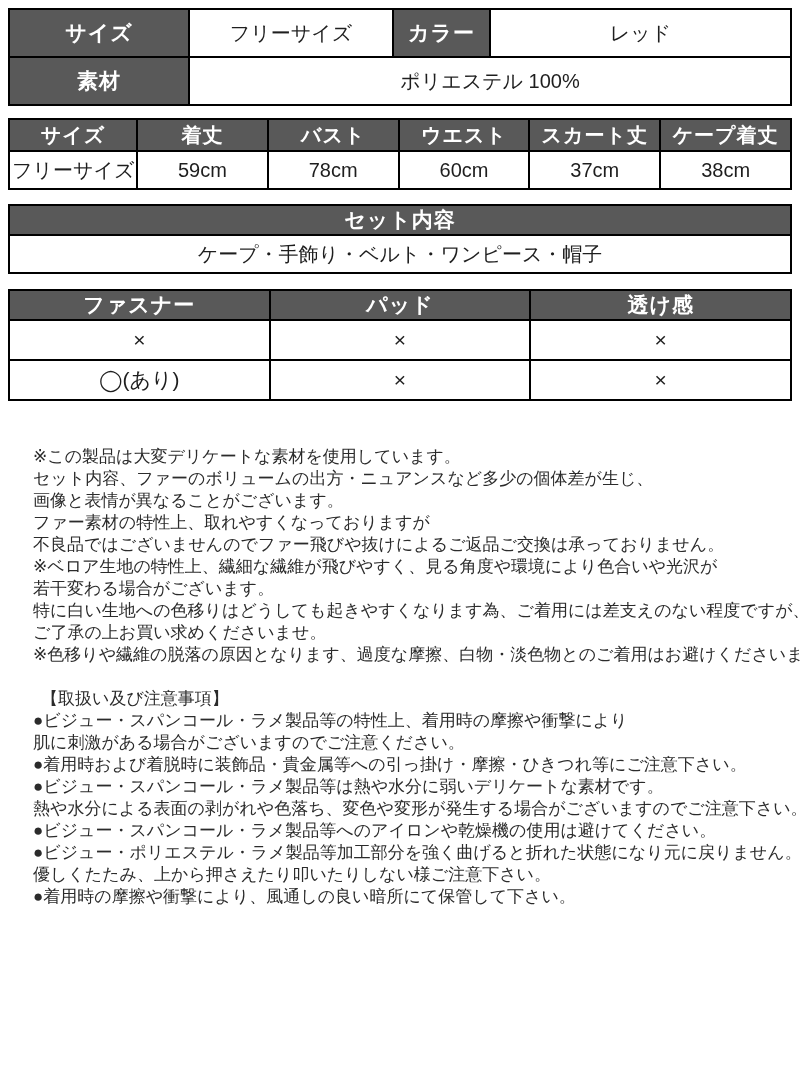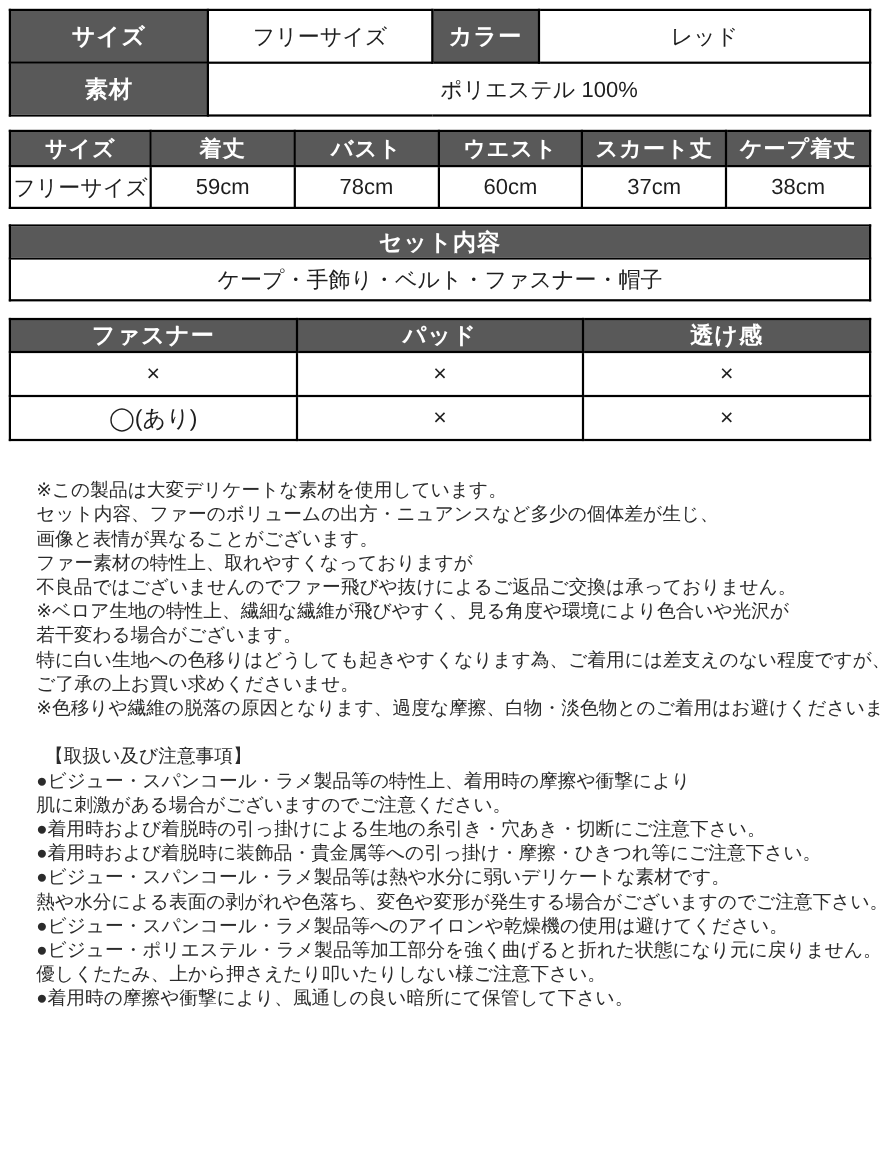--- a/index.html
+++ b/index.html
@@ -62,21 +62,21 @@
   .t3 tr.hrow td { height: 16px; }
   .t3 tr.vrow td { height: 38px; }
 
   
   .t4 { margin-top: 15px; }
   .t4 tr.hrow td { height: 30px; }
   .t4 tr.vrow td { height: 40px; font-size: 21px; }
 
   
   .notes {
-    margin-top: 34px;
+    margin-top: 45px;
     padding-left: 25px;
     padding-right: 10px;
     font-size: 17px;
     line-height: 22px;
     color: #2b2b2b;
   }
   .notes .line { white-space: nowrap; }
 
   .care {
     margin-top: 22px;
@@ -143,21 +143,21 @@
     </tr>
   </tbody>
     </table>
 
   <table class="t3">
     <tbody>
         <tr class="hrow">
       <td class="h">セット内容</td>
     </tr>
     <tr class="vrow">
-      <td class="v">ケープ・手飾り・ベルト・ファスナー・帽子</td>
+      <td class="v">ケープ・手飾り・ベルト・ワンピース・帽子</td>
     </tr>
   </tbody>
     </table>
 
   <table class="t4">
     <colgroup>
         <col>
         <col>
         <col>
       </colgroup>
@@ -190,21 +190,20 @@
     <div class="line">若干変わる場合がございます。</div>
     <div class="line">特に白い生地への色移りはどうしても起きやすくなります為、ご着用には差支えのない程度ですが、</div>
     <div class="line">ご了承の上お買い求めくださいませ。</div>
     <div class="line">※色移りや繊維の脱落の原因となります、過度な摩擦、白物・淡色物とのご着用はお避けくださいませ。</div>
   </div>
 
   <div class="care">
     <div class="heading">【取扱い及び注意事項】</div>
     <div class="line">●ビジュー・スパンコール・ラメ製品等の特性上、着用時の摩擦や衝撃により</div>
     <div class="line">肌に刺激がある場合がございますのでご注意ください。</div>
-    <div class="line">●着用時および着脱時の引っ掛けによる生地の糸引き・穴あき・切断にご注意下さい。</div>
     <div class="line">●着用時および着脱時に装飾品・貴金属等への引っ掛け・摩擦・ひきつれ等にご注意下さい。</div>
     <div class="line">●ビジュー・スパンコール・ラメ製品等は熱や水分に弱いデリケートな素材です。</div>
     <div class="line">熱や水分による表面の剥がれや色落ち、変色や変形が発生する場合がございますのでご注意下さい。</div>
     <div class="line">●ビジュー・スパンコール・ラメ製品等へのアイロンや乾燥機の使用は避けてください。</div>
     <div class="line">●ビジュー・ポリエステル・ラメ製品等加工部分を強く曲げると折れた状態になり元に戻りません。</div>
     <div class="line">優しくたたみ、上から押さえたり叩いたりしない様ご注意下さい。</div>
     <div class="line">●着用時の摩擦や衝撃により、風通しの良い暗所にて保管して下さい。</div>
   </div>
 
 </div>

